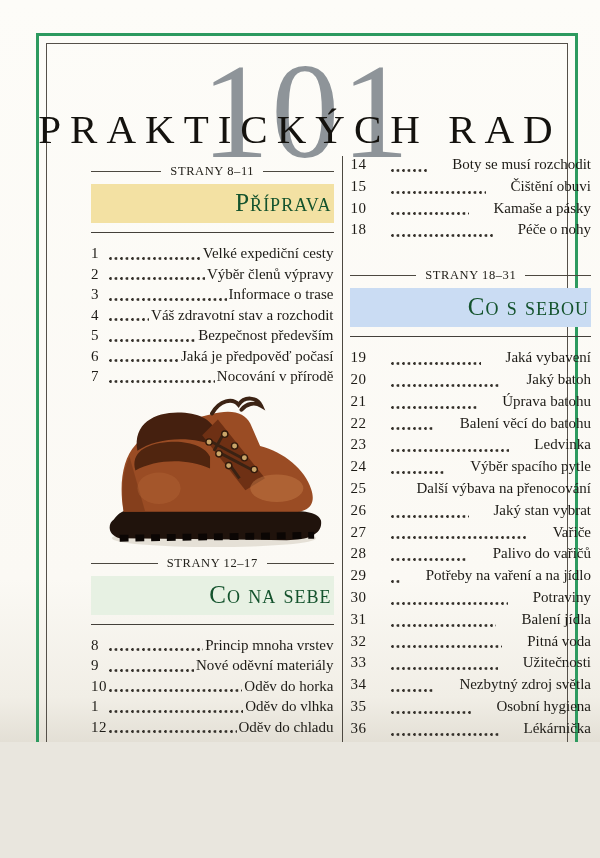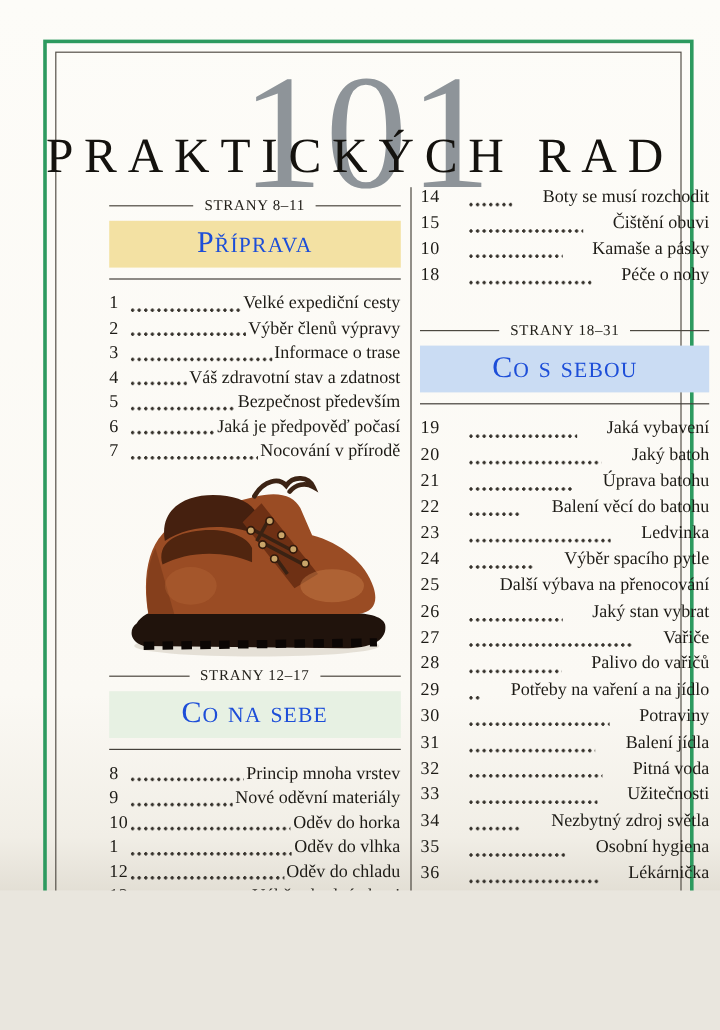--- a/index.html
+++ b/index.html
@@ -47,22 +47,22 @@
 
   
   .strany-row { display:flex; align-items:center; gap:9px; }
   .strany-row .rule { flex:1; border-top:1.8px solid #4c4840; }
   .strany-label {
     font-size:12.5px; letter-spacing:0.6px; white-space:nowrap; color:#23211b;
   }
 
   
   .section-box {
-    margin-top:5px; text-align:center; padding:5px 2px 7px;
-    font-variant:small-caps; font-size:25px; line-height:27px; color:#1d4ed8;
+    margin-top:5px; text-align:right; padding:5px 2px 7px;
+    font-variant:small-caps; font-size:25px; line-height:27px; color:#14532d;
     letter-spacing:1px;
   }
   .box-yellow { background:var(--box-yellow,#f3e1a3); }
   .box-green  { background:var(--box-green,#e7f1e3); }
   .box-blue   { background:var(--box-blue,#cadcf3); }
   .section-underline { border-top:1.8px solid #44403a; margin-top:9px; }
 
   
   .toc-list { margin-top:10px; }
   .toc-item { display:flex; align-items:baseline; font-size:15px; line-height:20.5px; }
@@ -126,21 +126,21 @@
 
           <div class="toc-item">
             <span class="num">3</span>
             <span class="leader"></span>
             <span class="label">Informace o trase</span>
           </div>
 
           <div class="toc-item">
             <span class="num">4</span>
             <span class="leader"></span>
-            <span class="label">Váš zdravotní stav a zdatnost</span>
+            <span class="label">Váš zdravotní stav a rozchodit</span>
           </div>
 
           <div class="toc-item">
             <span class="num">5</span>
             <span class="leader"></span>
             <span class="label">Bezpečnost především</span>
           </div>
 
           <div class="toc-item">
             <span class="num">6</span>

